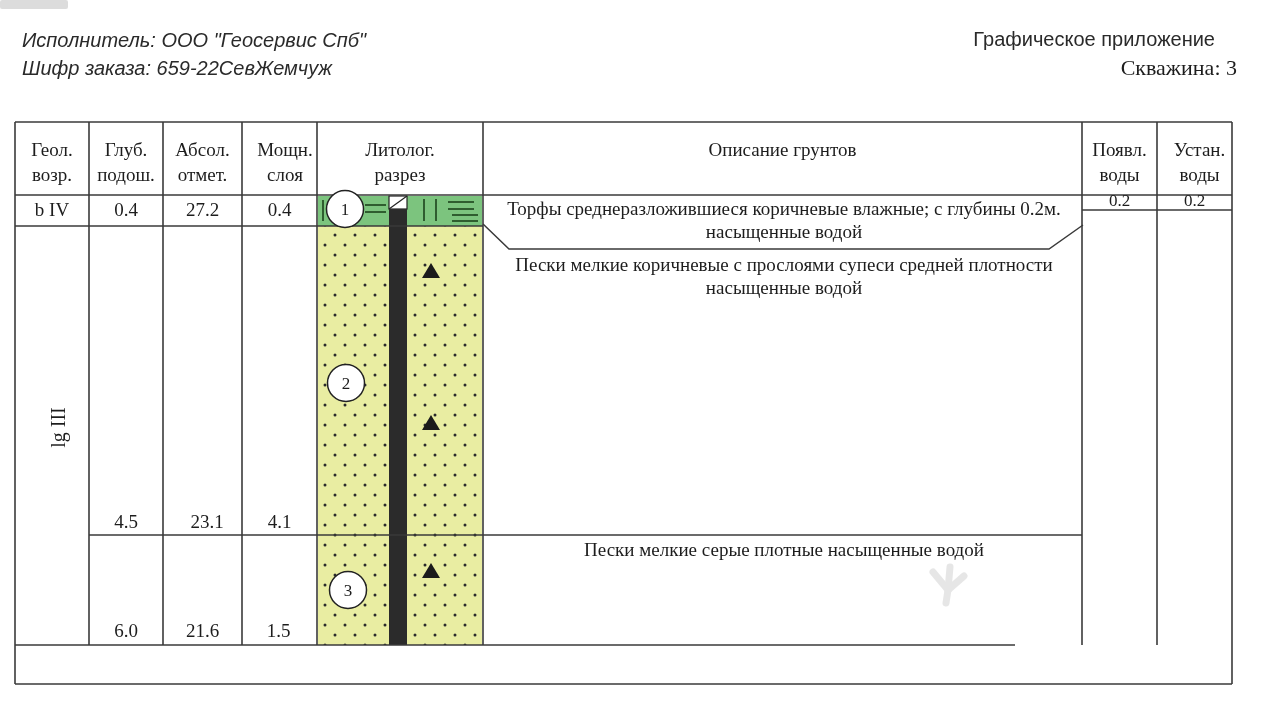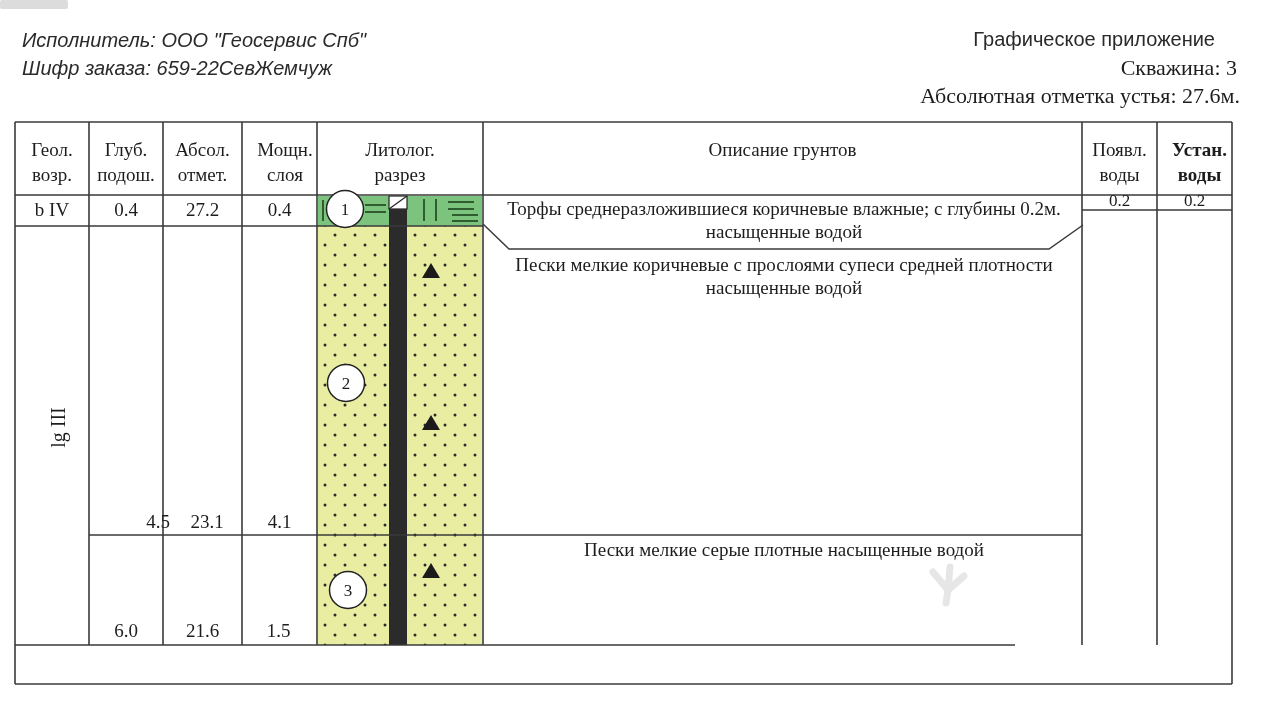--- a/index.html
+++ b/index.html
@@ -37,21 +37,20 @@
 
   <div class="abs artifact"></div>
 
   <div class="abs exec-block">
     <div>Исполнитель: ООО "Геосервис Спб"</div>
     <div>Шифр заказа: 659-22СевЖемчуж</div>
   </div>
 
   <div class="abs appendix">Графическое приложение</div>
   <div class="abs borehole">Скважина: 3</div>
-  <div class="abs elevation">Абсолютная отметка устья: 27.6м.</div>
 
   <svg class="abs grid-svg" width="1280" height="704" viewBox="0 0 1280 704">
     <defs>
       <pattern id="sandDots" width="20" height="20" patternUnits="userSpaceOnUse">
         <rect width="20" height="20" fill="#e9eda2"></rect>
         <circle cx="5" cy="5" r="1.5" fill="#2b2b2b"></circle>
         <circle cx="15" cy="15" r="1.5" fill="#2b2b2b"></circle>
       </pattern>
     </defs>
 
@@ -127,36 +126,36 @@
     <span>Литолог.</span>
     <span>разрез</span>
   </div>
   <div class="abs hcell" style="left:483px;width:599px;">
     <span>Описание грунтов</span>
   </div>
   <div class="abs hcell" style="left:1082px;width:75px;">
     <span>Появл.</span>
     <span>воды</span>
   </div>
-  <div class="abs hcell" style="left:1157px;width:85px;font-weight:bold;">
+  <div class="abs hcell" style="left:1157px;width:85px;">
     <span>Устан.</span>
     <span>воды</span>
   </div>
 
   <div class="abs wcell" style="left:1082px;top:193px;width:75px;">0.2</div>
   <div class="abs wcell" style="left:1157px;top:193px;width:75px;">0.2</div>
 
   <div class="abs vcell" style="left:15px;top:199px;width:74px;">b IV</div>
   <div class="abs vcell" style="left:89px;top:199px;width:74px;">0.4</div>
   <div class="abs vcell" style="left:163px;top:199px;width:79px;">27.2</div>
   <div class="abs vcell" style="left:242px;top:199px;width:75px;">0.4</div>
 
   <div class="abs geol2">lg III</div>
 
-  <div class="abs vcell" style="left:89px;top:511px;width:74px;padding-left:32px;">4.5</div>
+  <div class="abs vcell" style="left:89px;top:511px;width:74px;">4.5</div>
   <div class="abs vcell" style="left:163px;top:511px;width:88px;">23.1</div>
   <div class="abs vcell" style="left:242px;top:511px;width:75px;">4.1</div>
 
   <div class="abs vcell" style="left:89px;top:620px;width:74px;">6.0</div>
   <div class="abs vcell" style="left:163px;top:620px;width:79px;">21.6</div>
   <div class="abs vcell" style="left:242px;top:620px;width:73px;text-align:right;">1.5</div>
 
   <div class="abs desc" style="top:197px;">Торфы среднеразложившиеся коричневые влажные; с глубины 0.2м. насыщенные водой</div>
   <div class="abs desc" style="top:253px;">Пески мелкие коричневые с прослоями супеси средней плотности насыщенные водой</div>
   <div class="abs desc" style="top:538px;">Пески мелкие серые плотные насыщенные водой</div>

